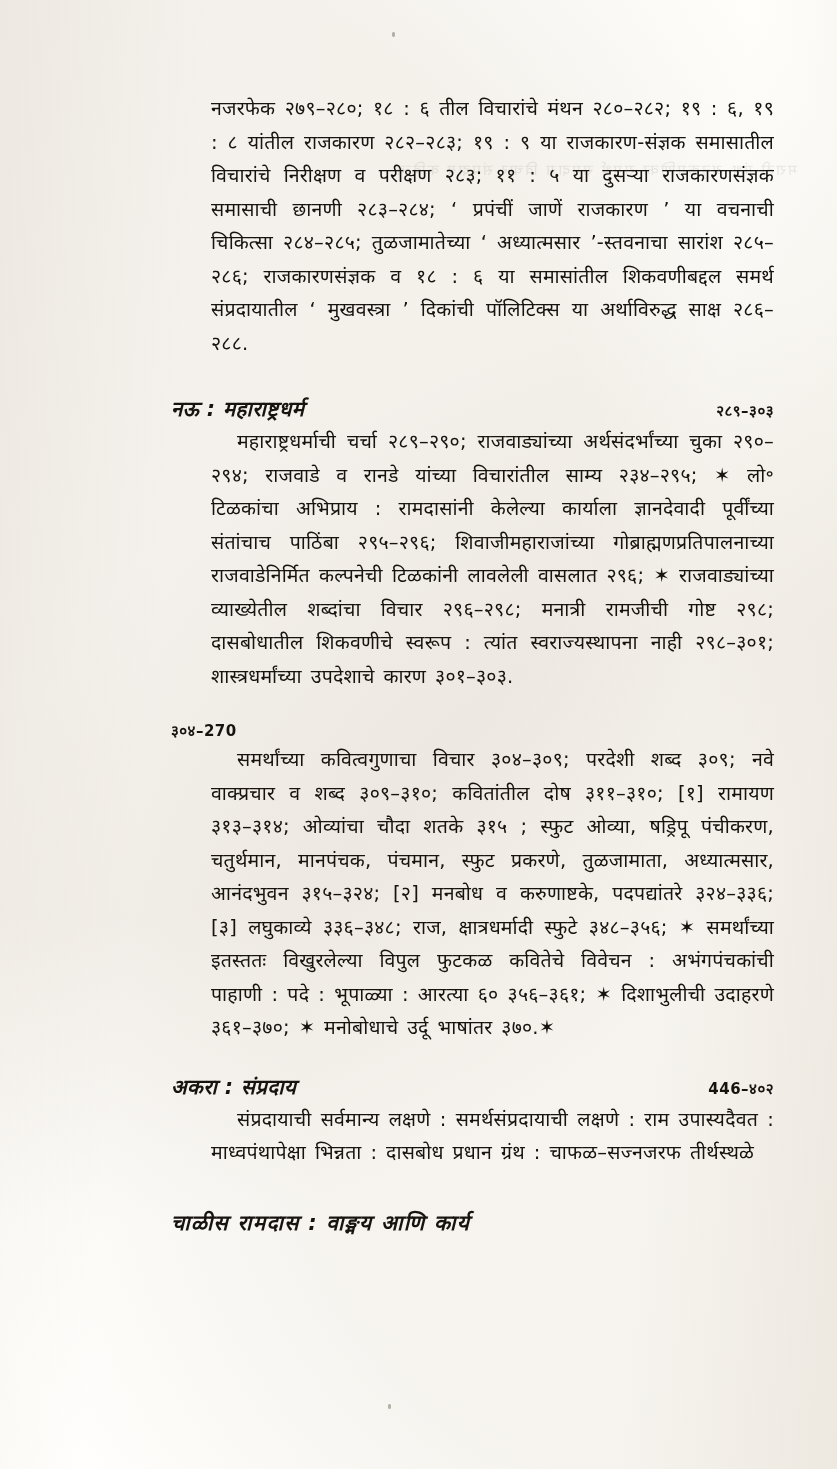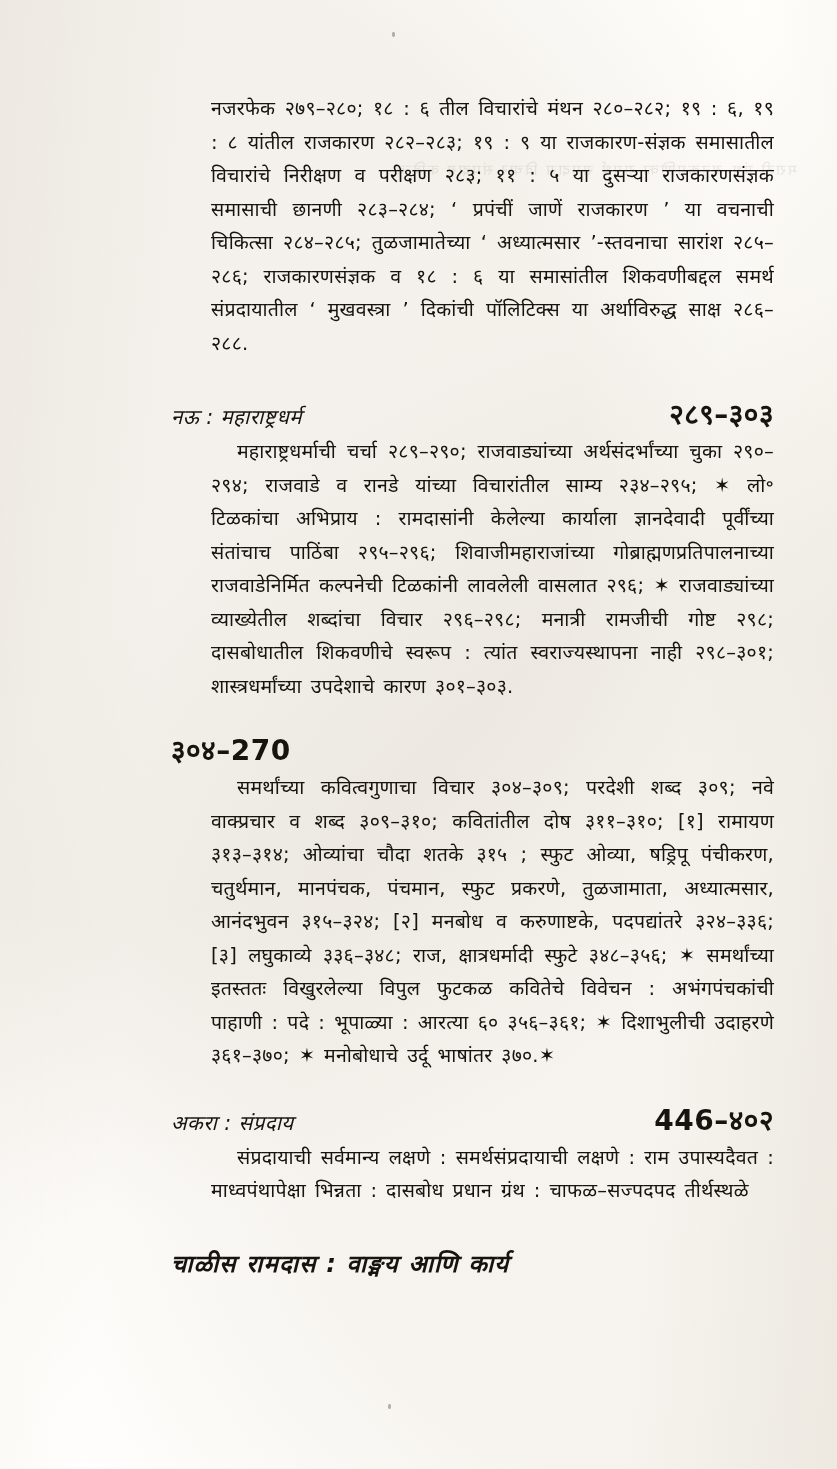--- a/index.html
+++ b/index.html
@@ -67,41 +67,41 @@
   .chapter-head {
     display: flex;
     align-items: baseline;
     justify-content: space-between;
     margin-left: -40px;
     margin-bottom: 3px;
     margin-top: 4px;
   }
   .chapter-title {
     font-size: 20.5px;
-    font-weight: normal;
+    font-weight: bold;
     font-style: italic;
     letter-spacing: 0.4px;
     white-space: nowrap;
   }
   .chapter-pages {
-    font-size: 28px;
+    font-size: 15px;
     font-weight: bold;
     letter-spacing: 0.5px;
     white-space: nowrap;
   }
   .indent {
     text-indent: 26px;
   }
   .first-block {
     margin-bottom: 34px;
   }
   .footline {
     margin-top: 38px;
     margin-left: -40px;
-    font-size: 24px;
+    font-size: 21px;
     font-weight: bold;
     font-style: italic;
     letter-spacing: 1.2px;
   }
   .speck {
     position: absolute;
     width: 3px;
     height: 5px;
     background: #7d7468;
     border-radius: 40%;
@@ -132,21 +132,21 @@
         <span class="chapter-pages">३०४–270</span>
       </div>
       <p class="para indent">समर्थांच्या कवित्वगुणाचा विचार ३०४–३०९; परदेशी शब्द ३०९; नवे वाक्प्रचार व शब्द ३०९–३१०; कवितांतील दोष ३११–३१०; [१] रामायण ३१३–३१४; ओव्यांचा चौदा शतके ३१५ ; स्फुट ओव्या, षड्रिपू पंचीकरण, चतुर्थमान, मानपंचक, पंचमान, स्फुट प्रकरणे, तुळजामाता, अध्यात्मसार, आनंदभुवन ३१५–३२४; [२] मनबोध व करुणाष्टके, पदपद्यांतरे ३२४–३३६; [३] लघुकाव्ये ३३६–३४८; राज, क्षात्रधर्मादी स्फुटे ३४८–३५६; ✶ समर्थांच्या इतस्ततः विखुरलेल्या विपुल फुटकळ कवितेचे विवेचन : अभंगपंचकांची पाहाणी : पदे : भूपाळ्या : आरत्या ६० ३५६–३६१; ✶ दिशाभुलीची उदाहरणे ३६१–३७०; ✶ मनोबोधाचे उर्दू भाषांतर ३७०.✶</p>
     </div>
 
     <div class="block">
       <div class="chapter-head">
         <span class="chapter-title">अकरा : संप्रदाय</span>
         <span class="chapter-pages">446–४०२</span>
       </div>
-      <p class="para indent">संप्रदायाची सर्वमान्य लक्षणे : समर्थसंप्रदायाची लक्षणे : राम उपास्यदैवत : माध्वपंथापेक्षा भिन्नता : दासबोध प्रधान ग्रंथ : चाफळ–सज्पदपद तीर्थस्थळे</p>
+      <p class="para indent">संप्रदायाची सर्वमान्य लक्षणे : समर्थसंप्रदायाची लक्षणे : राम उपास्यदैवत : माध्वपंथापेक्षा भिन्नता : दासबोध प्रधान ग्रंथ : चाफळ–सज्नजरफ तीर्थस्थळे</p>
     </div>
 
     <div class="footline">चाळीस  रामदास : वाङ्मय आणि कार्य</div>
 
   </div>
 
   <div class="speck" style="left:392px; top:32px;"></div>
   <div class="speck" style="left:388px; top:1404px;"></div>
 </div>
 

